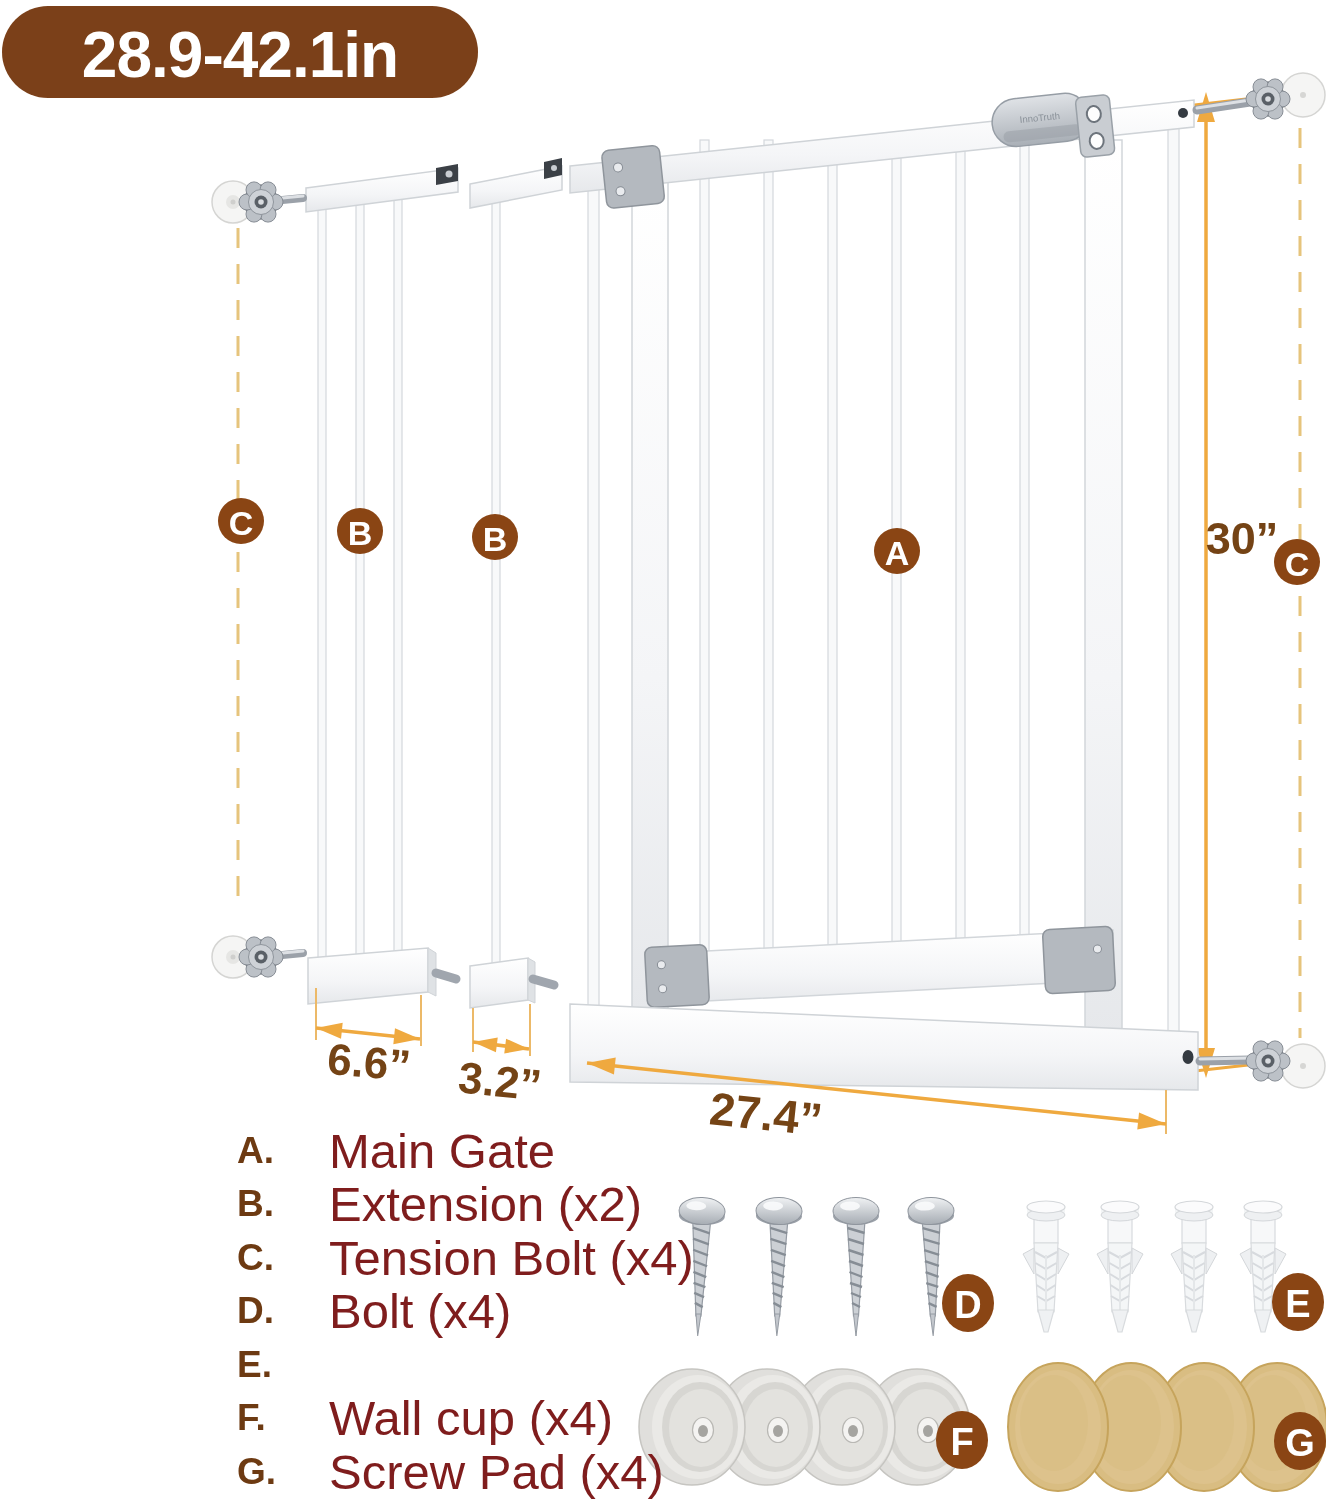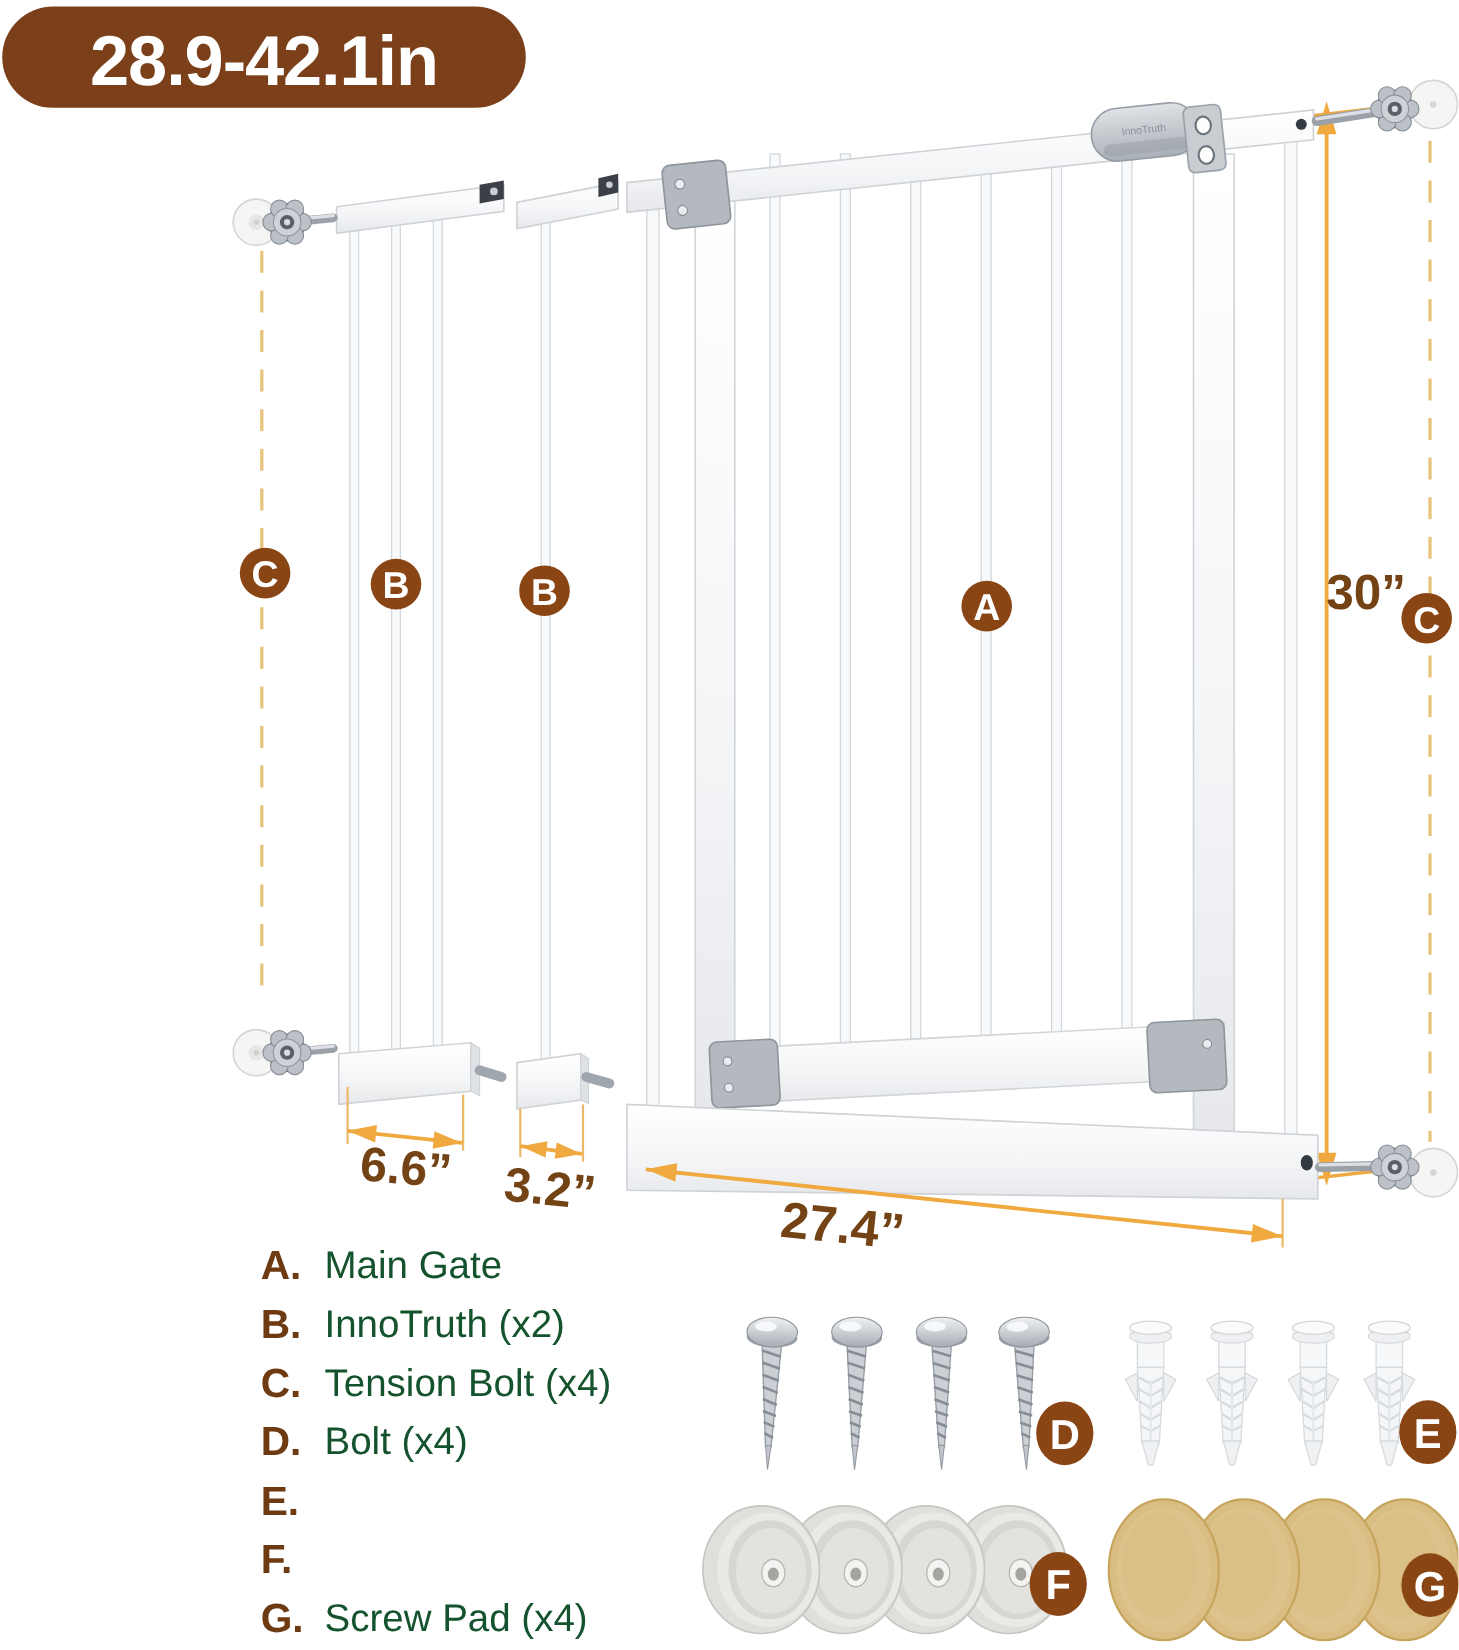--- a/index.html
+++ b/index.html
@@ -2,21 +2,21 @@
 <html><head>
 <meta charset="utf-8">
 <style>
   html,body{margin:0;padding:0;background:#fff;}
   .stage{position:relative;width:1326px;height:1500px;background:#ffffff;overflow:hidden;
          font-family:"Liberation Sans",sans-serif;}
   .scene{position:absolute;left:0;top:0;}
   .legend{position:absolute;left:237px;top:1124px;}
   .legend-row{display:flex;align-items:center;height:53.5px;white-space:nowrap;}
   .legend-letter{font-weight:bold;color:#6d3a12;font-size:37px;width:58px;flex:0 0 58px;}
-  .legend-label{color:#14532d;font-size:35px;}
+  .legend-label{color:#7f1d1d;font-size:49px;margin-left:34px;}
   svg text{font-family:"Liberation Sans",sans-serif;}
 </style>
 </head>
 <body>
 
 <div class="stage">
 
 <svg class="scene" width="1326" height="1500" viewBox="0 0 1326 1500">
   <defs>
     <linearGradient id="railGrad" x1="0" y1="0" x2="0" y2="1">
@@ -295,35 +295,36 @@
   </g>
 </svg>
 
 <div class="legend">
   <div class="legend-row">
     <span class="legend-letter">A.</span>
     <span class="legend-label">Main Gate</span>
   </div>
   <div class="legend-row">
     <span class="legend-letter">B.</span>
-    <span class="legend-label">InnoTruth (x2)</span>
+    <span class="legend-label">Extension (x2)</span>
   </div>
   <div class="legend-row">
     <span class="legend-letter">C.</span>
     <span class="legend-label">Tension Bolt (x4)</span>
   </div>
   <div class="legend-row">
     <span class="legend-letter">D.</span>
     <span class="legend-label">Bolt (x4)</span>
   </div>
   <div class="legend-row">
     <span class="legend-letter">E.</span>
   </div>
   <div class="legend-row">
     <span class="legend-letter">F.</span>
+    <span class="legend-label">Wall cup (x4)</span>
   </div>
   <div class="legend-row">
     <span class="legend-letter">G.</span>
     <span class="legend-label">Screw Pad (x4)</span>
   </div>
 </div>
 
 </div>
 
 </body></html>

